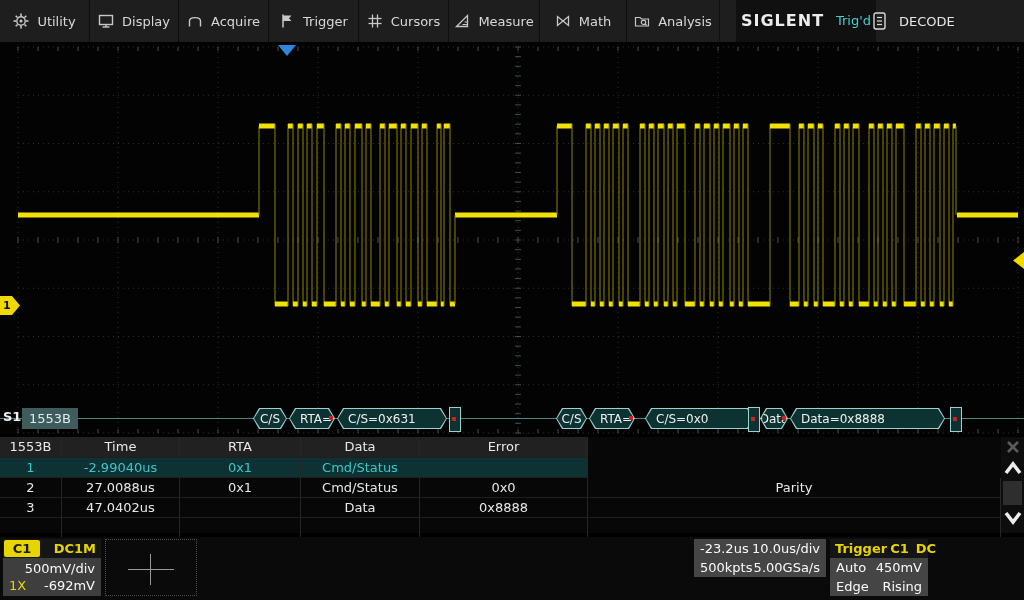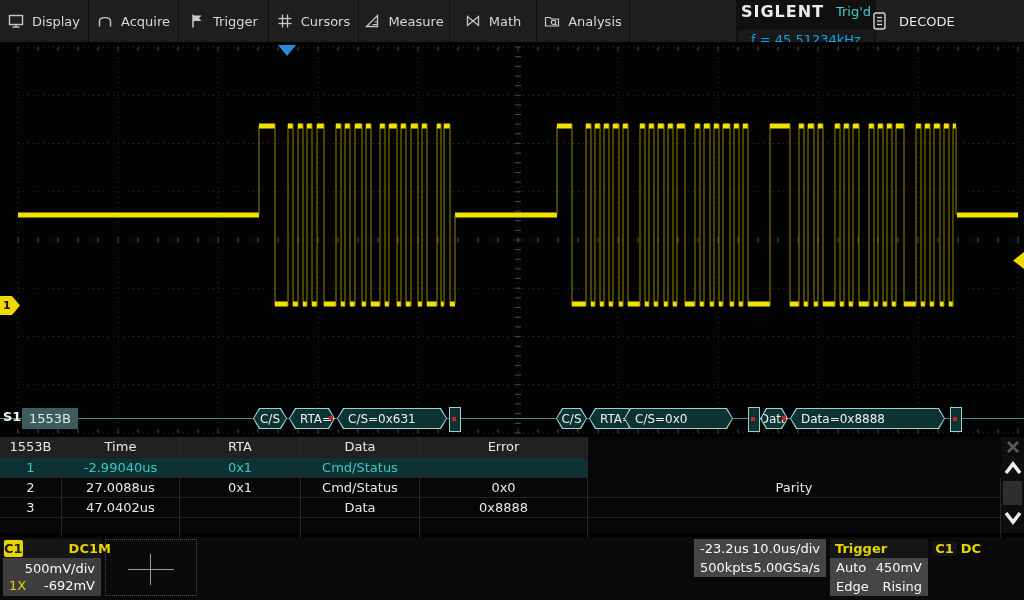--- a/index.html
+++ b/index.html
@@ -5,21 +5,21 @@
   html,body{margin:0;padding:0;background:#000;}
   #screen{position:relative;width:1024px;height:600px;background:#000;overflow:hidden;
           font-family:"DejaVu Sans","Liberation Sans",sans-serif;-webkit-font-smoothing:antialiased;}
   
   #menubar{position:absolute;left:0;top:0;width:1024px;height:42px;background:#1e1e1e;display:flex;}
   .mi{height:42px;display:flex;align-items:center;gap:8px;justify-content:center;
       border-right:1px solid #0e0e0e;color:#d8d8d8;font-size:13px;flex:none;cursor:default;}
   .mi svg{flex:none;}
   .w0{width:89px}.w1{width:88px}.w2{width:89px}.w3{width:89px}.w4{width:89px}.w5{width:90px}.w6{width:86px}.w7{width:92px}
   #logoblock{position:absolute;left:736px;top:0;width:140px;height:42px;background:#101010;}
-  #logorow{display:flex;align-items:center;height:22px;padding:0 5px;justify-content:space-between;}
+  #logorow{display:flex;align-items:center;height:22px;padding:9px 5px;justify-content:space-between;}
   #logotext{color:#ececec;font-weight:bold;font-size:16px;letter-spacing:1px;}
   #trigstat{color:#3fd0d0;font-size:13px;}
   #freqrow{height:19px;margin:8px 2px;background:#191919;color:#0ea5e9;font-size:13px;
            display:flex;align-items:center;justify-content:center;}
   #decodebtn{position:absolute;left:872px;top:0;width:110px;height:42px;display:flex;align-items:center;
              gap:12px;color:#e8e8e8;font-size:13px;}
   
   #wave{position:absolute;left:0;top:42px;width:1024px;height:392px;background:#030303;}
   #wave svg{position:absolute;left:0;top:0;}
   #trigpos{position:absolute;left:278px;top:3px;width:18px;height:11px;background:#2f86dc;
@@ -45,21 +45,21 @@
   .trw{display:grid;grid-template-columns:62px 118px 121px 119px 168px 413px;}
   .th,.td{height:19px;line-height:19px;text-align:center;font-size:13px;color:#e8e8e8;
           border-right:1px solid #262626;border-bottom:1px solid #1e1e1e;overflow:hidden;}
   .th{height:20px;line-height:20px;background:#212121;}
   .trw.sel .td{background:#0e3233;color:#3cc8c8;}
   #tstrip{position:absolute;left:1001px;top:437px;width:23px;height:96px;background:#0d0d0d;
           display:flex;flex-direction:column;align-items:center;}
   #tthumb{width:19px;height:24px;background:#2e2e2e;}
   
   #bottombar{position:absolute;left:0;top:537px;width:1024px;height:63px;background:#0a0a0a;}
-  .hdr{height:19px;display:flex;align-items:center;background:#151515;font-size:13px;color:#f0f0f0;gap:45px;}
+  .hdr{height:19px;display:flex;align-items:center;background:#151515;font-size:13px;color:#f0f0f0;}
   .grayrow{height:19px;display:flex;align-items:center;justify-content:space-between;
            background:#454545;color:#fafafa;font-size:13px;padding:0 6px;}
   #chbox{position:absolute;left:3px;top:2px;width:98px;height:58px;}
   #c1badge{width:36px;height:17px;background:#e8d400;color:#1a1a1a;font-weight:bold;font-size:13px;
            display:flex;align-items:center;justify-content:center;border-radius:2px;margin:1px;}
   #coupling{margin-left:auto;padding-right:5px;color:#e8d400;font-weight:bold;font-size:13px;}
   #chbody{background:#3e3e3e;height:38px;padding:0 6px;display:flex;flex-direction:column;justify-content:space-evenly;}
   .chline{display:flex;justify-content:space-between;color:#fafafa;font-size:13px;}
   #probe{color:#e8d400;text-align:center;}
   #addchan{position:absolute;left:105px;top:2px;width:90px;height:55px;border:1px dotted #4f4f4f;}
@@ -73,20 +73,37 @@
   #clockbox{position:absolute;left:932px;top:0;width:92px;height:63px;color:#f0f0f0;font-size:13px;
             display:flex;flex-direction:column;align-items:center;justify-content:flex-start;}
   #clockbox .tline{height:19px;line-height:19px;}
 </style>
 </head>
 <body>
 
 <div id="screen">
 
   <div id="menubar">
+    <div class="mi w0">
+      <svg width="16" height="16" viewBox="0 0 16 16">
+        <circle cx="8" cy="8" r="4.2" fill="none" stroke="#c8c8c8" stroke-width="1.4"></circle>
+        <circle cx="8" cy="8" r="1.5" fill="#c8c8c8"></circle>
+        <g stroke="#c8c8c8" stroke-width="1.6">
+          <line x1="8" y1="0.5" x2="8" y2="3"></line>
+            <line x1="8" y1="13" x2="8" y2="15.5"></line>
+          <line x1="0.5" y1="8" x2="3" y2="8"></line>
+            <line x1="13" y1="8" x2="15.5" y2="8"></line>
+          <line x1="2.7" y1="2.7" x2="4.5" y2="4.5"></line>
+            <line x1="11.5" y1="11.5" x2="13.3" y2="13.3"></line>
+          <line x1="2.7" y1="13.3" x2="4.5" y2="11.5"></line>
+            <line x1="11.5" y1="4.5" x2="13.3" y2="2.7"></line>
+        </g>
+      </svg>
+      <span>Utility</span>
+    </div>
     <div class="mi w1">
       <svg width="16" height="16" viewBox="0 0 16 16">
         <rect x="1.5" y="2.5" width="13" height="9" fill="none" stroke="#c8c8c8" stroke-width="1.4"></rect>
         <line x1="8" y1="11.5" x2="8" y2="14" stroke="#c8c8c8" stroke-width="1.4"></line>
         <line x1="4.5" y1="14" x2="11.5" y2="14" stroke="#c8c8c8" stroke-width="1.4"></line>
       </svg>
       <span>Display</span>
     </div>
     <div class="mi w2">
       <svg width="16" height="16" viewBox="0 0 16 16">
@@ -589,21 +606,21 @@
         <div class="errbox" style="left: 449px; width: 10px;">
           <div class="rdot" style="left: 2px; top: 9px;"></div>
         </div>
         <div class="bub" style="left: 556px; width: 31px;">
           <div class="bubin" style="justify-content: center;">C/S</div>
         </div>
         <div class="bub" style="left: 589px; width: 46px;">
           <div class="bubin" style="justify-content: flex-start; padding-left: 10px;">RTA=0x</div>
           <div class="rdot" style="right: 2px; top: 8px;"></div>
         </div>
-        <div class="bub" style="left: 624px; width: 109px;">
+        <div class="bub" style="left: 645px; width: 109px;">
           <div class="bubin" style="justify-content: flex-start; padding-left: 10px;">C/S=0x0</div>
         </div>
         <div class="errbox" style="left: 748px; width: 10px;">
           <div class="rdot" style="left: 2px; top: 9px;"></div>
         </div>
         <div class="bub" style="left: 760px; width: 28px;">
           <div class="bubin" style="justify-content: center;">Data</div>
           <div class="rdot" style="right: 2px; top: 8px;"></div>
         </div>
         <div class="bub" style="left: 790px; width: 155px;">

